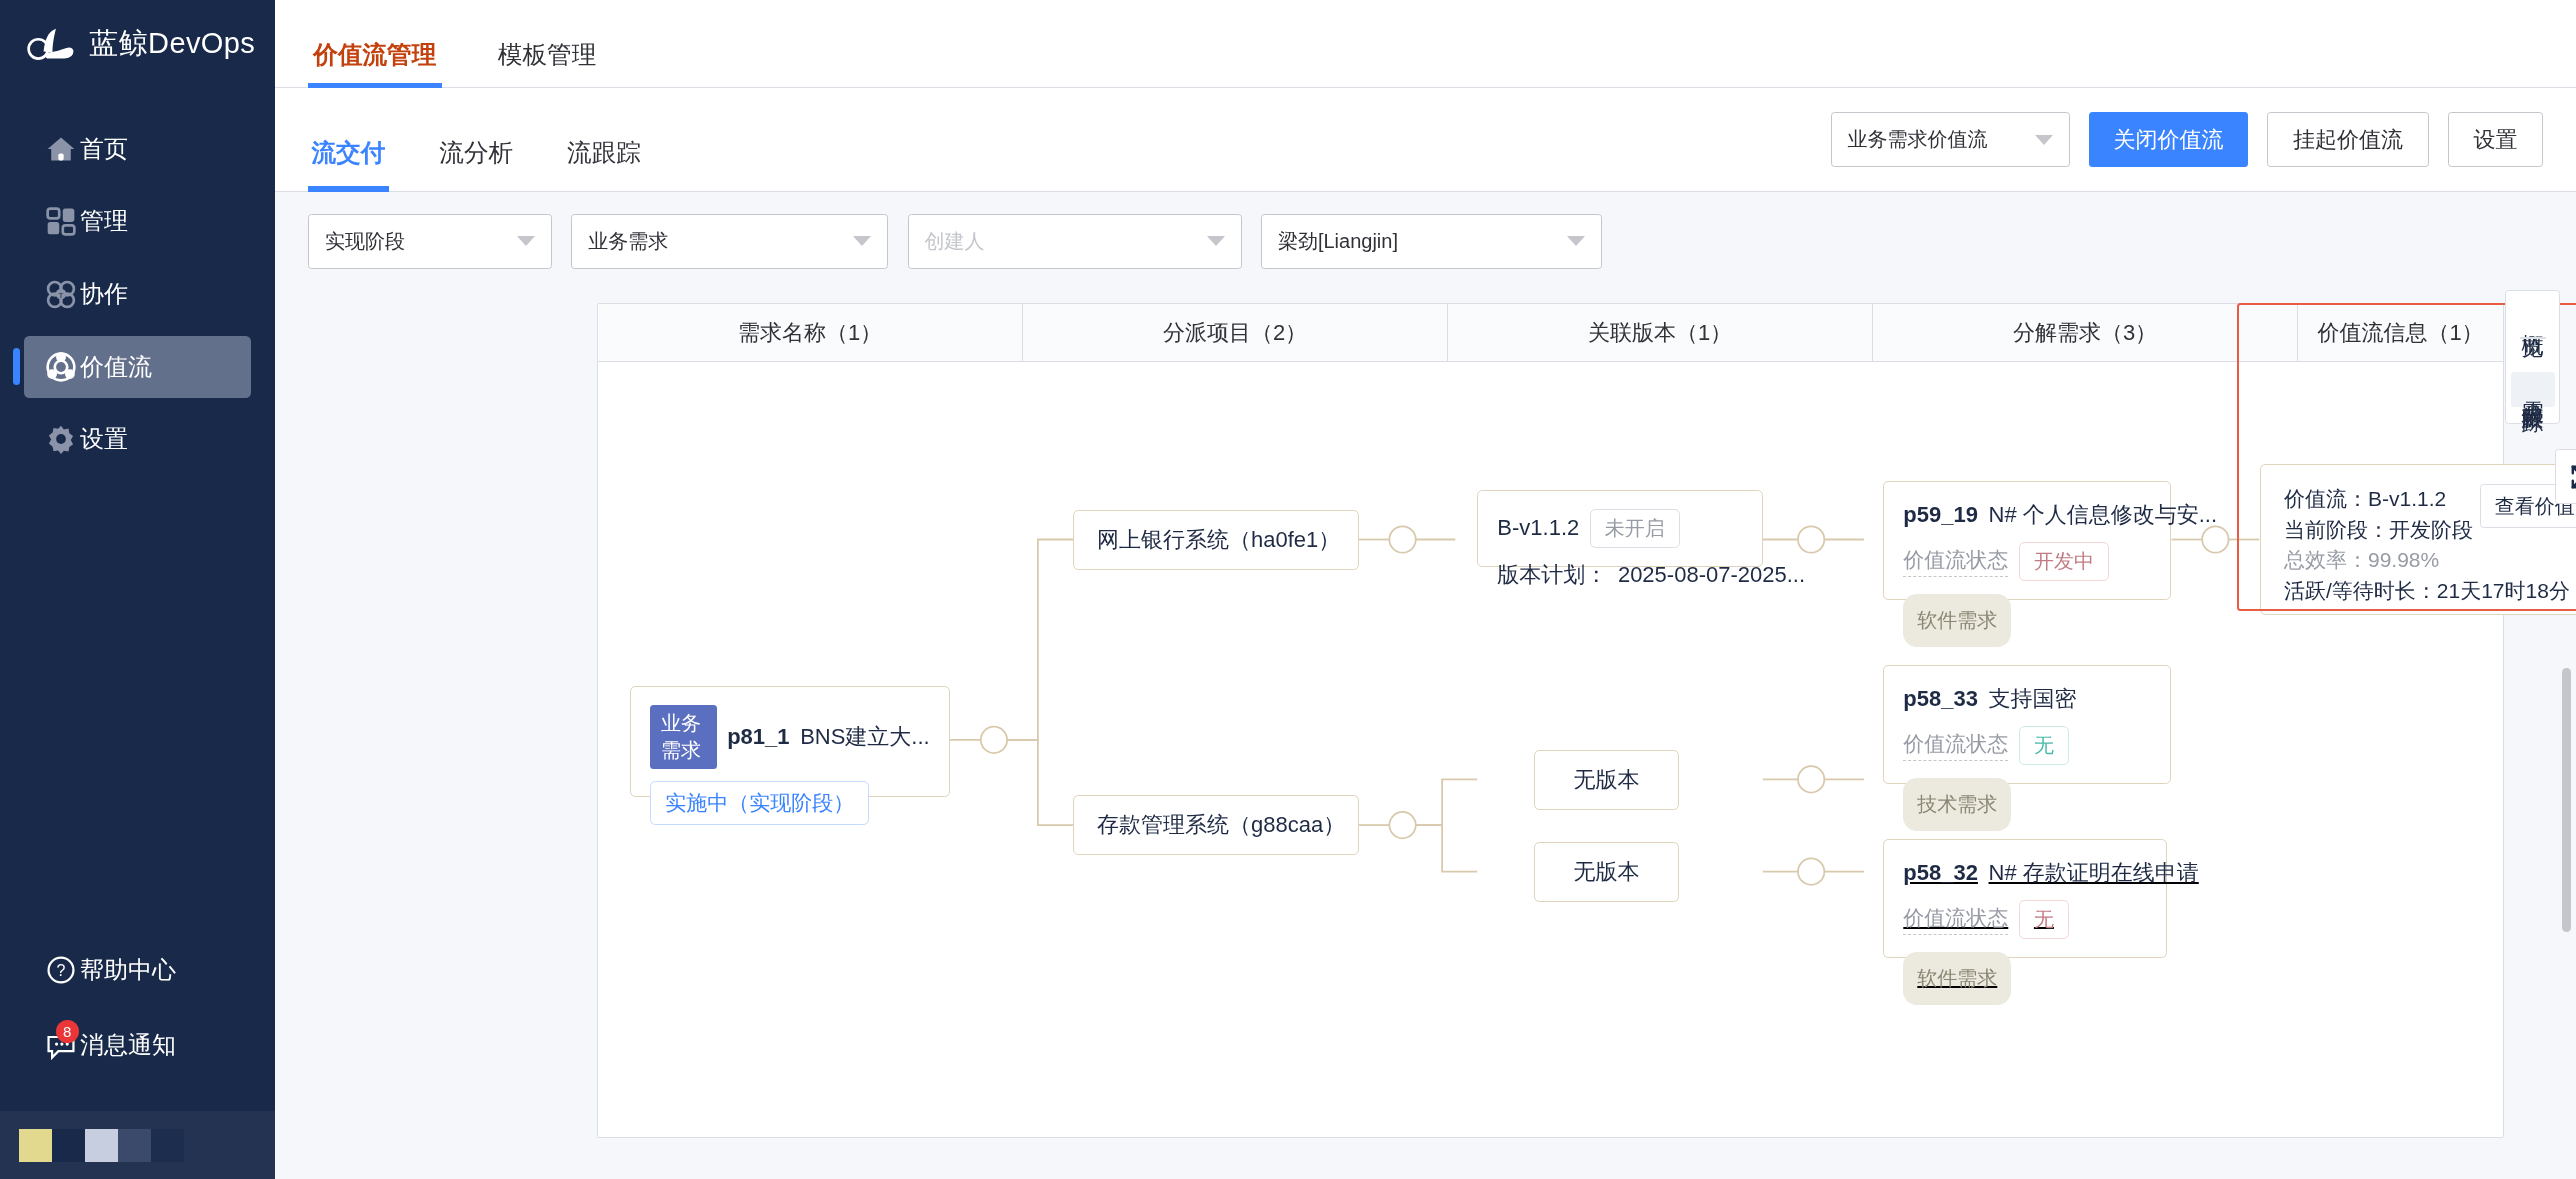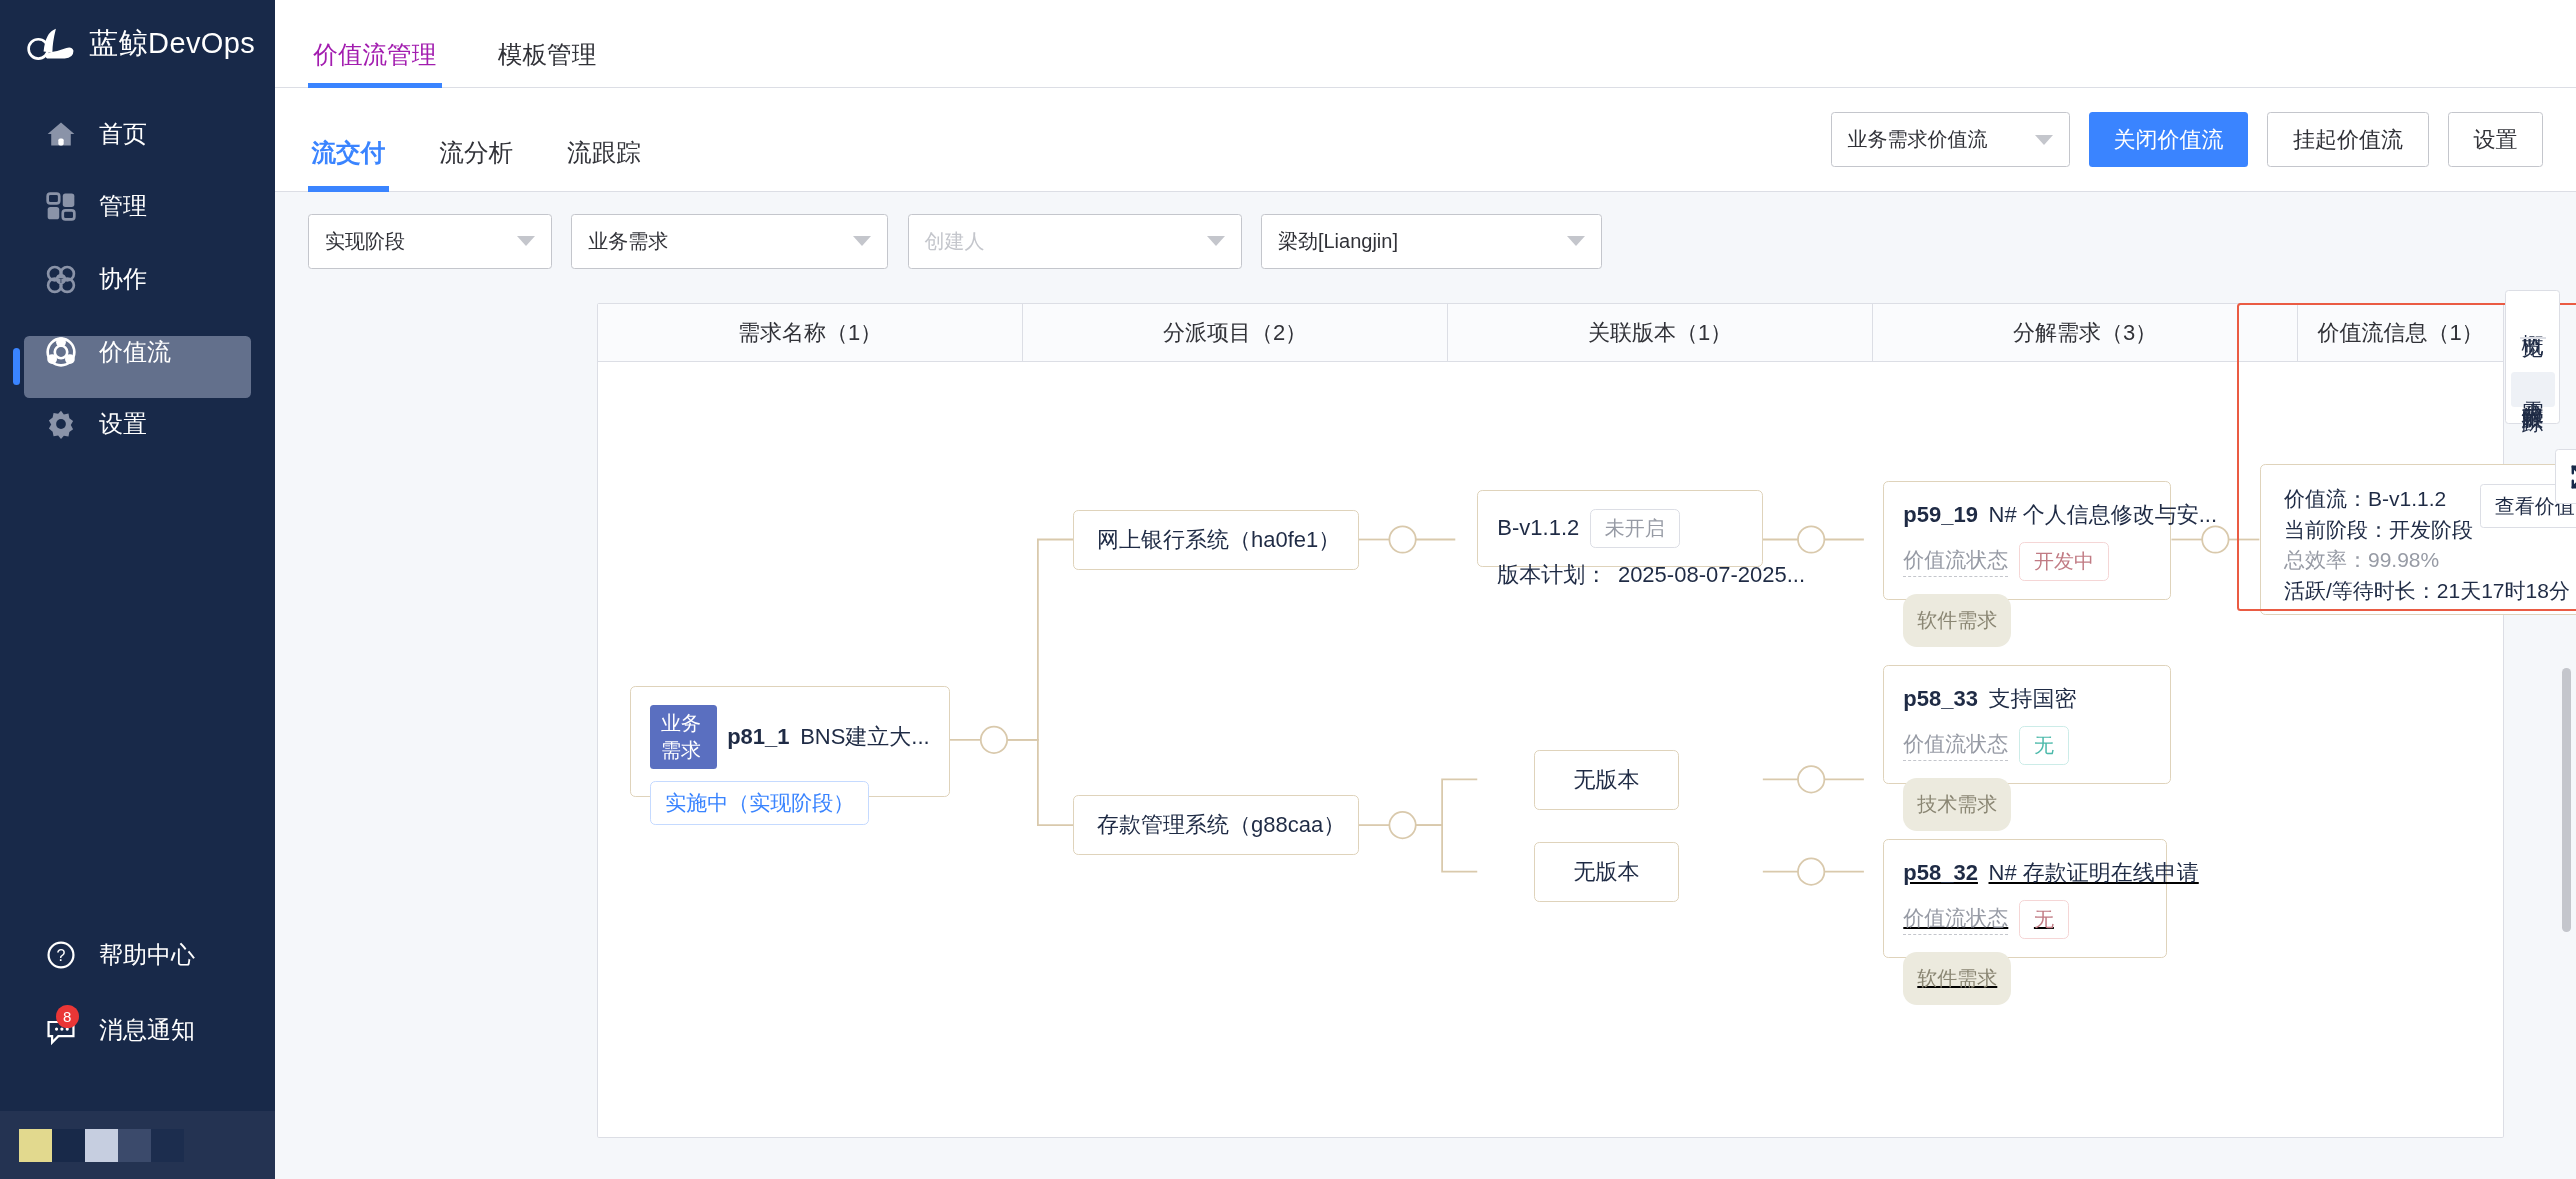--- a/index.html
+++ b/index.html
@@ -23,22 +23,22 @@
     margin: 8.8px 24px 0 24px; height: 62px; background: #63708c; border-radius: 5.3px;
     display: flex; align-items: center; padding: 0 17.6px; cursor: pointer;
   }
   .proj-select .label { color: #fff; font-size: 24px; flex: 1; white-space: nowrap; overflow: hidden; }
   .caret-down {
     width: 0; height: 0; border-left: 10.6px solid transparent; border-right: 10.6px solid transparent;
     border-top: 12.3px solid #ffffff;
   }
   .nav { margin-top: 24.6px; display: flex; flex-direction: column; }
   .nav-item {
-    height: 62px; margin: 5.3px 24px; border-radius: 5.3px; display: flex; align-items: flex-start;
-    padding-left: 21px; gap: 22px; cursor: pointer; position: relative;
+    height: 62px; margin: 5.3px 24px; border-radius: 5.3px; display: flex; align-items: center;
+    padding-left: 21px; gap: 3px; cursor: pointer; position: relative;
   }
   .nav-item .nav-label { color: #ffffff; font-size: 24px; white-space: nowrap; }
   .nav-item.active { background: #63708c; }
   .nav-item.active::before {
     content: ""; position: absolute; left: -10.6px; top: 12.3px; width: 7px; height: 37px;
     background: #3a84ff; border-radius: 3.5px;
   }
   .nav-icon { width: 32px; height: 32px; display: block; flex: 0 0 32px; }
   .nav-spacer { flex: 1 1 auto; }
   .bottom-nav { margin-bottom: 23px; }
@@ -61,21 +61,21 @@
   .sw.s5 { background: #1c2d4e; }
 
   
   .main { flex: 1 1 auto; height: 1180px; background: #f5f7fa; display: flex; flex-direction: column;
           position: relative; overflow: hidden; }
 
   .topbar { height: 88px; background: #fff; border-bottom: 0.9px solid #dcdee5;
             display: flex; align-items: flex-end; padding-left: 33px; }
   .top-tab { font-size: 24.6px; color: #313238; padding: 0 5.3px 16px 5.3px; margin-right: 51px;
              position: relative; cursor: pointer; white-space: nowrap; }
-  .top-tab.active { color: #a21caf; font-weight: normal; text-align: right; }
+  .top-tab.active { color: #c2410c; font-weight: bold; text-align: right; }
   .top-tab.active::after { content: ""; position: absolute; left: 0; right: 0; bottom: -0.9px;
              height: 5.3px; background: #3a84ff; }
 
   .subbar { height: 104px; background: #fff; display: flex; align-items: center;
             padding: 0 33px 0 33px; border-bottom: 0.9px solid #dcdee5; }
   .sub-tabs { display: flex; align-items: flex-end; height: 104px; }
   .sub-tab { font-size: 24.6px; color: #313238; padding: 0 3.5px 23px 3.5px; margin-right: 47px;
              position: relative; cursor: pointer; white-space: nowrap; }
   .sub-tab.active { color: #3a84ff; font-weight: bold; }
   .sub-tab.active::after { content: ""; position: absolute; left: 0; right: 0; bottom: 0;

